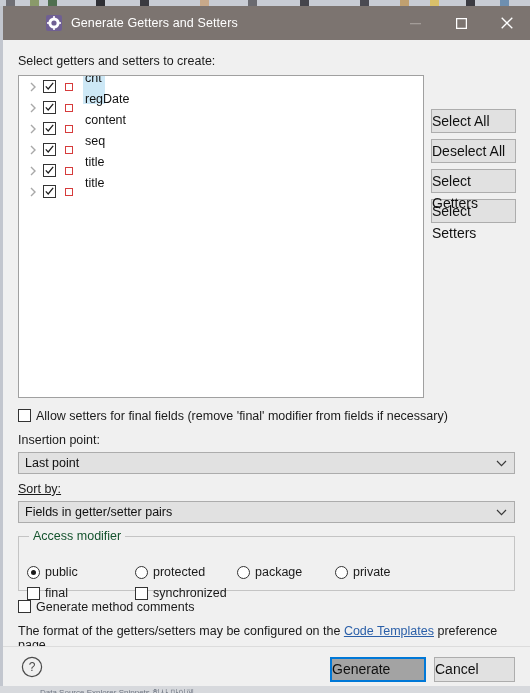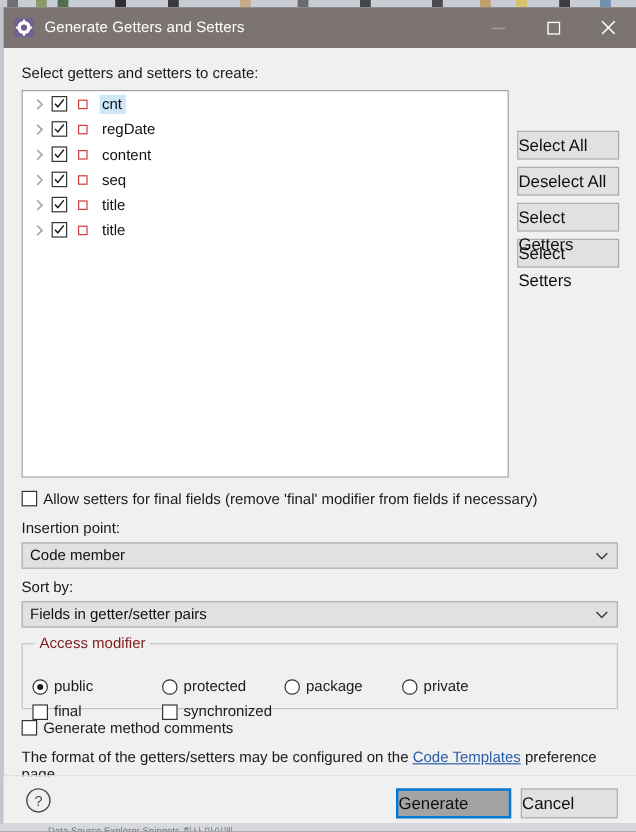--- a/index.html
+++ b/index.html
@@ -67,20 +67,21 @@
   }
 
   
   .titlebar {
     position: relative;
     height: 34px;
     background: #7c7470;
     display: flex;
     align-items: center;
     user-select: none;
+    padding-left: 34px;
   }
   .title-icon {
     width: 16px; height: 16px;
     margin-left: 9px;
     background: #6f5f93;
     border-radius: 2px;
     position: relative;
     flex: 0 0 auto;
   }
   .title-icon svg { position: absolute; left: 1px; top: 1px; }
@@ -167,21 +168,21 @@
     background: #ffffff;
     box-sizing: border-box;
     margin-left: 9px;
     flex: 0 0 auto;
   }
   .tree-label {
     margin-left: 10px;
     font-size: 12.5px;
     color: #111111;
     line-height: 15px;
-    padding: 1px 3px 0 2px;
+    padding: 1px 3px 18px 2px;
   }
   .tree-row.selected .tree-label {
     background: #cde8f6;
   }
 
   .side-buttons {
     position: absolute;
     left: 428px;
     top: 69px;
     width: 85px;
@@ -243,41 +244,41 @@
   }
   .combo .arrow {
     position: absolute;
     right: 7px;
     top: 0; bottom: 0;
     display: flex; align-items: center;
   }
 
   .ins-label { top: 392px; }
   .ins-combo { top: 412px; }
-  .sort-label { top: 441px; }
+  .sort-label { top: 441px; text-decoration: underline; }
   .sort-combo { top: 461px; }
 
   
   .group {
     position: absolute;
     left: 15px;
     top: 496px;
     width: 497px;
     height: 55px;
     border: 1px solid #c4c4c4;
     box-sizing: border-box;
   }
   .group-title {
     position: absolute;
     left: 10px;
     top: -8px;
     background: #f0f0f0;
     padding: 0 4px;
     font-size: 12.5px;
-    color: #7f1d1d;
+    color: #14532d;
     text-align: center;
   }
   .radio-row {
     position: absolute;
     left: 8px;
     top: 11px;
     width: 480px;
     display: flex;
   }
   .radio-item, .check-item {
@@ -542,21 +543,21 @@
         <div class="btn">Select Setters</div>
       </div>
 
       <div class="row-check allow-row">
         <span class="cbox"></span>
         <span class="lbl">Allow setters for final fields (remove 'final' modifier from fields if necessary)</span>
       </div>
 
       <div class="lbl field-label ins-label">Insertion point:</div>
       <div class="combo ins-combo">
-        <span class="val">Code member</span>
+        <span class="val">Last point</span>
         <span class="arrow">
           <svg width="11" height="7" viewBox="0 0 11 7">
               <path d="M1 1 L5.5 5.6 L10 1" fill="none" stroke="#3a3a3a" stroke-width="1.2"></path>
             </svg>
         </span>
       </div>
 
       <div class="lbl field-label sort-label">Sort by:</div>
       <div class="combo sort-combo">
         <span class="val">Fields in getter/setter pairs</span>

